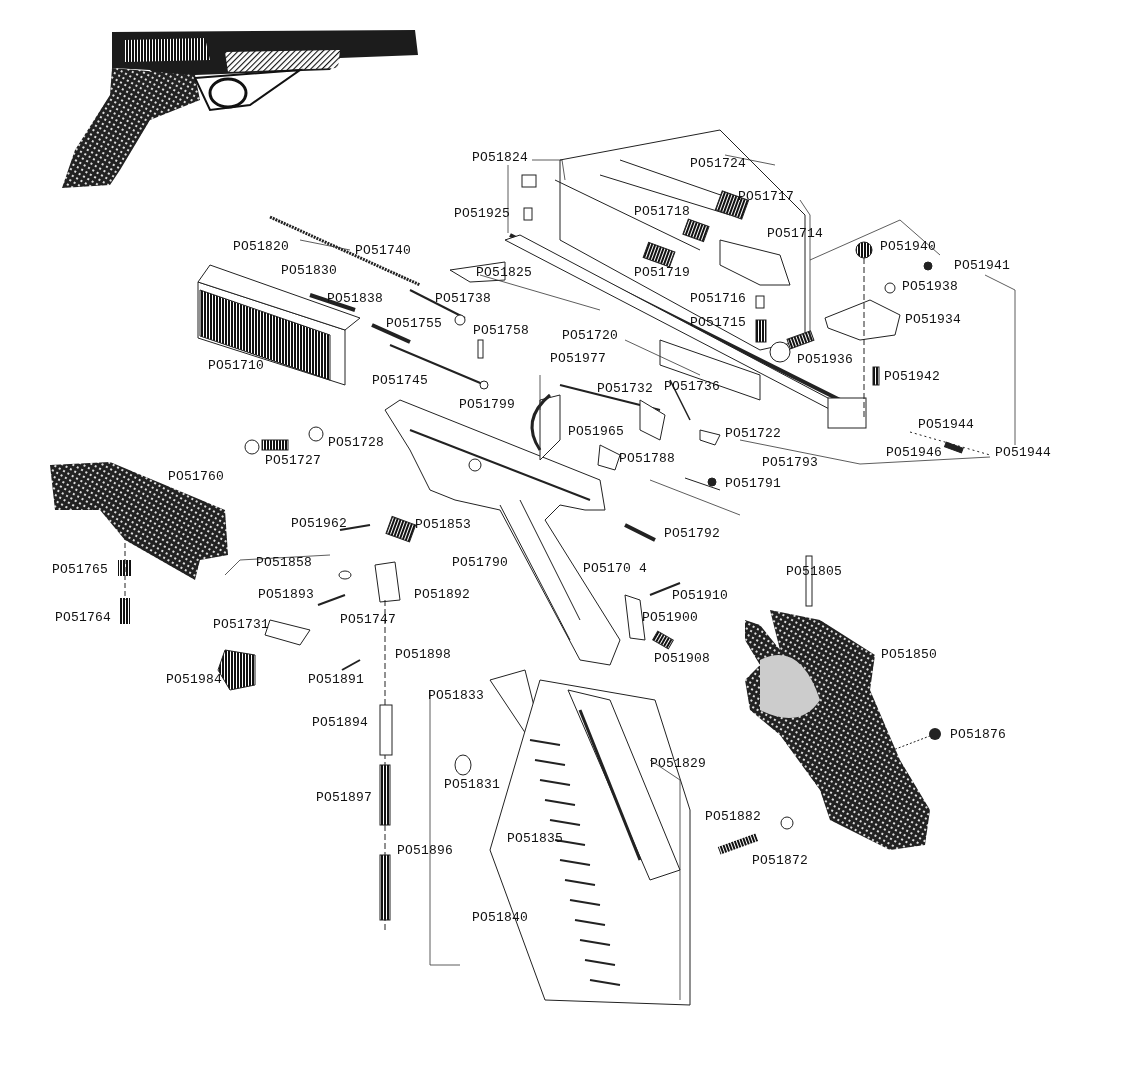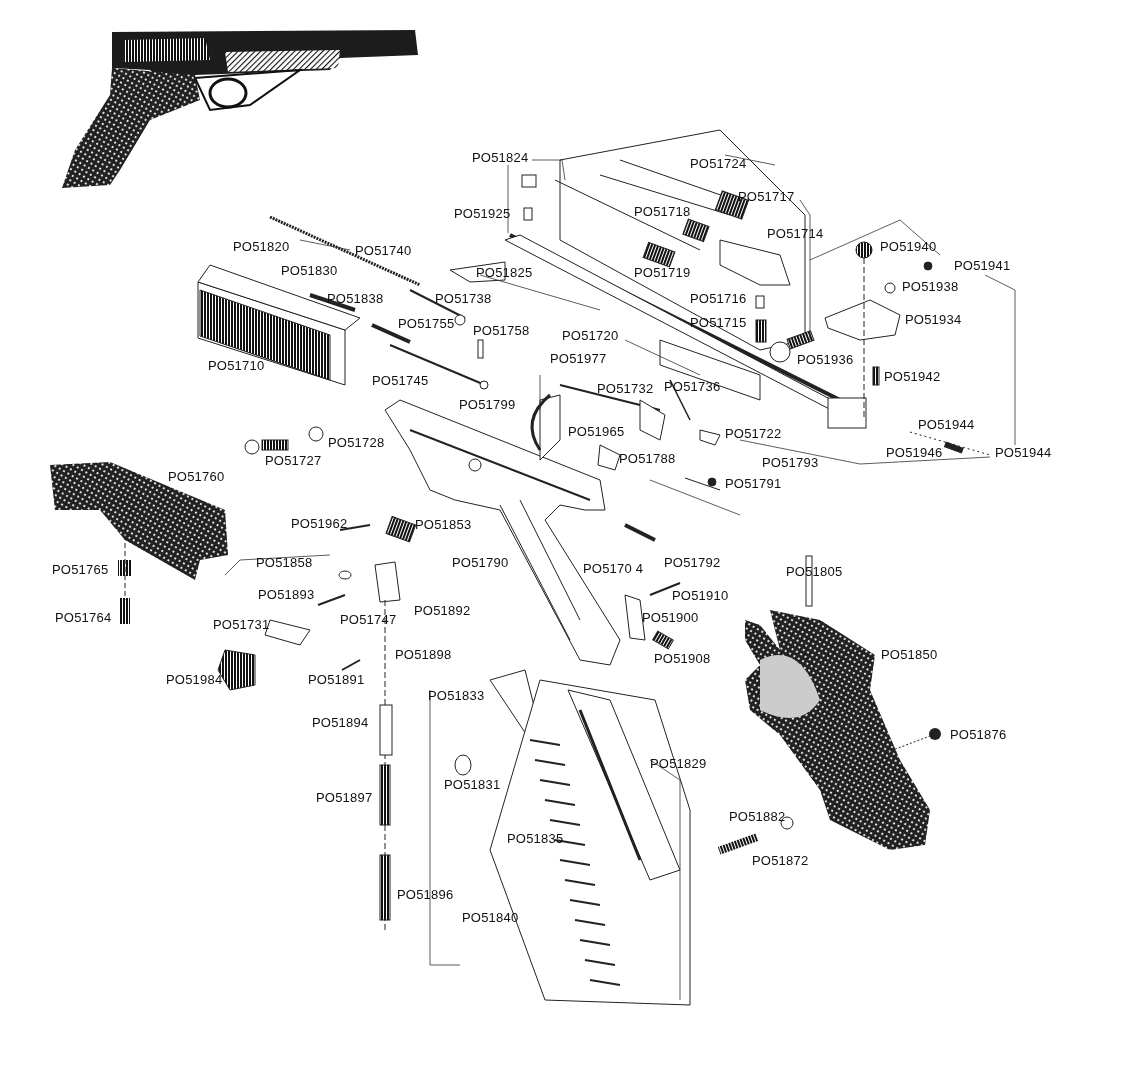--- a/index.html
+++ b/index.html
@@ -1,16 +1,16 @@
 <!DOCTYPE html>
 <html><head>
 <meta charset="utf-8">
 <style>
   html,body{margin:0;padding:0;background:#fff;}
-  #canvas{position:relative;width:1125px;height:1080px;background:#fff;overflow:hidden;font-family:Liberation Sans, sans-serif;}
+  #canvas{position:relative;width:1125px;height:1080px;background:#fff;overflow:hidden;font-family:Liberation Mono, monospace;}
   svg.art{position:absolute;left:0;top:0;}
   .lbl{position:absolute;font-size:13px;color:#111;white-space:nowrap;line-height:14px;letter-spacing:0.2px;}
 </style>
 </head>
 <body>
 
 <div id="canvas">
   <svg class="art" width="1125" height="1080" viewBox="0 0 1125 1080">
     <defs>
       <pattern id="hatch" width="4" height="4" patternUnits="userSpaceOnUse" patternTransform="rotate(45)">
@@ -177,21 +177,21 @@
   <span class="lbl" style="left:954px;top:259px">PO51941</span>
   <span class="lbl" style="left:233px;top:240px">PO51820</span>
   <span class="lbl" style="left:355px;top:244px">PO51740</span>
   <span class="lbl" style="left:281px;top:264px">PO51830</span>
   <span class="lbl" style="left:476px;top:266px">PO51825</span>
   <span class="lbl" style="left:634px;top:266px">PO51719</span>
   <span class="lbl" style="left:902px;top:280px">PO51938</span>
   <span class="lbl" style="left:327px;top:292px">PO51838</span>
   <span class="lbl" style="left:435px;top:292px">PO51738</span>
   <span class="lbl" style="left:690px;top:292px">PO51716</span>
-  <span class="lbl" style="left:398px;top:317px">PO51755</span>
+  <span class="lbl" style="left:386px;top:317px">PO51755</span>
   <span class="lbl" style="left:690px;top:316px">PO51715</span>
   <span class="lbl" style="left:905px;top:313px">PO51934</span>
   <span class="lbl" style="left:562px;top:329px">PO51720</span>
   <span class="lbl" style="left:473px;top:324px">PO51758</span>
   <span class="lbl" style="left:208px;top:359px">PO51710</span>
   <span class="lbl" style="left:550px;top:352px">PO51977</span>
   <span class="lbl" style="left:797px;top:353px">PO51936</span>
   <span class="lbl" style="left:372px;top:374px">PO51745</span>
   <span class="lbl" style="left:597px;top:382px">PO51732</span>
   <span class="lbl" style="left:664px;top:380px">PO51736</span>
@@ -203,42 +203,42 @@
   <span class="lbl" style="left:328px;top:436px">PO51728</span>
   <span class="lbl" style="left:886px;top:446px">PO51946</span>
   <span class="lbl" style="left:995px;top:446px">PO51944</span>
   <span class="lbl" style="left:265px;top:454px">PO51727</span>
   <span class="lbl" style="left:619px;top:452px">PO51788</span>
   <span class="lbl" style="left:762px;top:456px">PO51793</span>
   <span class="lbl" style="left:168px;top:470px">PO51760</span>
   <span class="lbl" style="left:725px;top:477px">PO51791</span>
   <span class="lbl" style="left:291px;top:517px">PO51962</span>
   <span class="lbl" style="left:415px;top:518px">PO51853</span>
-  <span class="lbl" style="left:664px;top:556px">PO51792</span>
+  <span class="lbl" style="left:664px;top:527px">PO51792</span>
   <span class="lbl" style="left:256px;top:556px">PO51858</span>
   <span class="lbl" style="left:452px;top:556px">PO51790</span>
   <span class="lbl" style="left:52px;top:563px">PO51765</span>
   <span class="lbl" style="left:583px;top:562px">PO5170 4</span>
   <span class="lbl" style="left:258px;top:588px">PO51893</span>
-  <span class="lbl" style="left:414px;top:604px">PO51892</span>
+  <span class="lbl" style="left:414px;top:588px">PO51892</span>
   <span class="lbl" style="left:786px;top:565px">PO51805</span>
   <span class="lbl" style="left:672px;top:589px">PO51910</span>
   <span class="lbl" style="left:55px;top:611px">PO51764</span>
   <span class="lbl" style="left:213px;top:618px">PO51731</span>
   <span class="lbl" style="left:340px;top:613px">PO51747</span>
   <span class="lbl" style="left:642px;top:611px">PO51900</span>
   <span class="lbl" style="left:654px;top:652px">PO51908</span>
   <span class="lbl" style="left:881px;top:648px">PO51850</span>
   <span class="lbl" style="left:395px;top:648px">PO51898</span>
   <span class="lbl" style="left:166px;top:673px">PO51984</span>
   <span class="lbl" style="left:308px;top:673px">PO51891</span>
   <span class="lbl" style="left:428px;top:689px">PO51833</span>
   <span class="lbl" style="left:312px;top:716px">PO51894</span>
   <span class="lbl" style="left:950px;top:728px">PO51876</span>
   <span class="lbl" style="left:650px;top:757px">PO51829</span>
   <span class="lbl" style="left:444px;top:778px">PO51831</span>
   <span class="lbl" style="left:316px;top:791px">PO51897</span>
-  <span class="lbl" style="left:729px;top:810px">PO51882</span>
+  <span class="lbl" style="left:705px;top:810px">PO51882</span>
   <span class="lbl" style="left:752px;top:854px">PO51872</span>
   <span class="lbl" style="left:507px;top:832px">PO51835</span>
-  <span class="lbl" style="left:397px;top:888px">PO51896</span>
-  <span class="lbl" style="left:462px;top:911px">PO51840</span>
+  <span class="lbl" style="left:397px;top:844px">PO51896</span>
+  <span class="lbl" style="left:472px;top:911px">PO51840</span>
 </div>
 
 </body></html>

